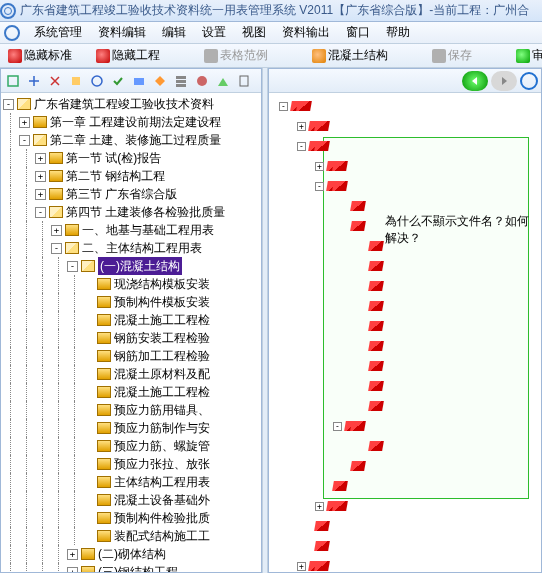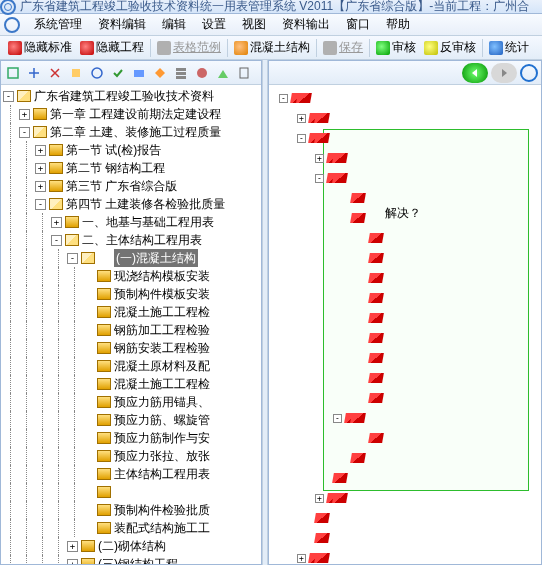--- a/index.html
+++ b/index.html
@@ -1,37 +1,37 @@
 <!DOCTYPE html>
 <html><head>
 <meta charset="utf-8">
 <style>
 * { margin: 0; padding: 0; box-sizing: border-box; font-family: "SimSun", "宋体", sans-serif; font-size: 12px; }
 body { width: 542px; height: 573px; background: #fff; overflow: hidden; }
 
-.titlebar { height: 14px; background: linear-gradient(#e8f0fb,#d5e5f9); display: flex; align-items: center; padding: 0 0; border-bottom: 1px solid #a0b8d8; }
+.titlebar { height: 22px; background: linear-gradient(#e8f0fb,#d5e5f9); display: flex; align-items: center; padding: 0 0; border-bottom: 1px solid #a0b8d8; }
 .titlebar .logo { width: 16px; height: 16px; border-radius: 50%; border: 2px solid #3c78c8; margin-right: 4px; position: relative; }
 .titlebar .logo::after { content: ""; position: absolute; inset: 2px; border: 1px solid #3c78c8; border-radius: 50%; }
 .titlebar .title { color: #3a5a8a; white-space: nowrap; overflow: hidden; }
 
 .menubar { height: 22px; background: linear-gradient(#f8fbff,#e8eff9); display: flex; align-items: center; padding: 0 4px; border-bottom: 1px solid #c0d0e0; }
 .menubar .logo { width: 16px; height: 16px; border-radius: 50%; border: 2px solid #3c78c8; margin-right: 6px; }
 .menubar .mitem { padding: 2px 8px; cursor: default; font-family: Liberation Serif, serif; }
 
-.toolbar { height: 24px; background: linear-gradient(#f5f9ff,#e3edf8); display: flex; align-items: center; padding: 0 4px; border-bottom: 1px solid #c0d0e0; gap: 0; }
+.toolbar { height: 24px; background: linear-gradient(#f5f9ff,#e3edf8); display: flex; align-items: center; padding: 0 4px; border-bottom: 1px solid #c0d0e0; gap: 16px; }
 .tbtn { display: flex; align-items: center; padding: 1px 4px; gap: 2px; white-space: nowrap; cursor: default; }
 .tbtn .ico { width: 14px; height: 14px; }
 .sep { width: 1px; height: 18px; background: #c0d0e0; margin: 0 2px; }
 .ico-red { background: radial-gradient(circle at 40% 40%, #ff8080, #c00000); border-radius: 2px; }
 .ico-blue { background: radial-gradient(circle at 40% 40%, #80c0ff, #2060c0); border-radius: 2px; }
 .ico-gray { background: #b0b0b0; border-radius: 2px; }
 .ico-orange { background: radial-gradient(circle at 40% 40%, #ffc080, #e08000); border-radius: 2px; }
 .ico-yellow { background: radial-gradient(circle at 40% 40%, #ffff80, #c0c000); border-radius: 2px; }
 .ico-green { background: radial-gradient(circle at 40% 40%, #80ff80, #00a000); border-radius: 2px; }
-.graytxt { color: #999; text-decoration: underline; }
+.graytxt { color: #999; }
 
 .main { display: flex; height: calc(573px - 68px); }
 .panel { border: 1px solid #a0b8d8; background: #fff; position: relative; }
 .left { width: 262px; }
 .splitter { width: 6px; background: #e3edf8; cursor: ew-resize; border-left:1px solid #c0d0e0; border-right:1px solid #c0d0e0; }
 .right { flex: 1; }
 
 .panel-toolbar { height: 24px; background: linear-gradient(#f5f9ff,#e3edf8); border-bottom: 1px solid #c0d0e0; display: flex; align-items: center; padding: 0 3px; gap: 3px; }
 .pbtn { width: 18px; height: 18px; display:flex; align-items:center; justify-content:center; cursor:default; }
 .pbtn svg { width: 14px; height: 14px; }
@@ -47,21 +47,21 @@
 .tree-wrap::-webkit-scrollbar-thumb { background: #c5d6ea; border: 1px solid #9bb4d4; }
 .tree-wrap::-webkit-scrollbar-button { background: #d5e1f0; border:1px solid #9bb4d4; height:16px; }
 
 .node { white-space: nowrap; line-height: 18px; display: flex; align-items: center; }
 .vline { width: 16px; height: 18px; position: relative; }
 .vline::before { content:""; position:absolute; left:7px; top:0; bottom:0; border-left:1px dotted #888; }
 .exp { width: 11px; height: 11px; border: 1px solid #888; background: #fff; display:inline-flex; align-items:center; justify-content:center; font-size:9px; line-height:9px; margin-right: 3px; cursor: default; font-family: monospace; }
 .noexp { width: 14px; display: inline-block; }
 .book { width: 14px; height: 12px; background: linear-gradient(#ffe080,#e0a000); border: 1px solid #a07000; margin-right: 3px; }
 .openbook { width: 14px; height: 12px; background: linear-gradient(135deg,#fff0c0 50%,#ffe080 50%); border: 1px solid #a07000; margin-right: 3px; }
-.selected { background: #737373; color: #fff; padding: 0 2px; margin-left: 16px; }
+.selected { background: #4c1d95; color: #fff; padding: 0 2px; }
 
 .rtree { position: relative; height: calc(100% - 24px); overflow: auto; }
 .rnode { position: absolute; display:flex; align-items:center; white-space:nowrap; }
 .rexp { width: 9px; height: 9px; border:1px solid #888; background:#fff; font-size:8px; line-height:7px; text-align:center; margin-right:3px; font-family: monospace; }
 .redico { width: 14px; height: 10px; background: linear-gradient(135deg,#ff4040 50%,#cc0000 50%); transform: skewX(-10deg); margin-right:2px; }
 .greenbox { position:absolute; border:1px solid #2dbd2d; background: rgba(200,255,200,0.1); }
 .annotation { position:absolute; color:#000; font-size:13px; }
 </style>
 </head>
 <body>
@@ -291,40 +291,40 @@
           <span>混凝土施工工程检</span>
         </div>
         <div class="node">
           <span class="vline"></span>
           <span class="vline"></span>
           <span class="vline"></span>
           <span class="vline"></span>
           <span class="vline"></span>
           <span class="noexp"></span>
           <span class="book"></span>
+          <span>钢筋安装工程检验</span>
+        </div>
+        <div class="node">
+          <span class="vline"></span>
+          <span class="vline"></span>
+          <span class="vline"></span>
+          <span class="vline"></span>
+          <span class="vline"></span>
+          <span class="noexp"></span>
+          <span class="book"></span>
           <span>钢筋加工工程检验</span>
         </div>
         <div class="node">
           <span class="vline"></span>
           <span class="vline"></span>
           <span class="vline"></span>
           <span class="vline"></span>
           <span class="vline"></span>
           <span class="noexp"></span>
           <span class="book"></span>
-          <span>钢筋安装工程检验</span>
-        </div>
-        <div class="node">
-          <span class="vline"></span>
-          <span class="vline"></span>
-          <span class="vline"></span>
-          <span class="vline"></span>
-          <span class="vline"></span>
-          <span class="noexp"></span>
-          <span class="book"></span>
           <span>混凝土原材料及配</span>
         </div>
         <div class="node">
           <span class="vline"></span>
           <span class="vline"></span>
           <span class="vline"></span>
           <span class="vline"></span>
           <span class="vline"></span>
           <span class="noexp"></span>
           <span class="book"></span>
@@ -341,60 +341,61 @@
           <span>预应力筋用锚具、</span>
         </div>
         <div class="node">
           <span class="vline"></span>
           <span class="vline"></span>
           <span class="vline"></span>
           <span class="vline"></span>
           <span class="vline"></span>
           <span class="noexp"></span>
           <span class="book"></span>
+          <span>预应力筋制作与安</span>
+        </div>
+        <div class="node">
+          <span class="vline"></span>
+          <span class="vline"></span>
+          <span class="vline"></span>
+          <span class="vline"></span>
+          <span class="vline"></span>
+          <span class="noexp"></span>
+          <span class="book"></span>
           <span>预应力筋、螺旋管</span>
         </div>
         <div class="node">
           <span class="vline"></span>
           <span class="vline"></span>
           <span class="vline"></span>
           <span class="vline"></span>
           <span class="vline"></span>
           <span class="noexp"></span>
           <span class="book"></span>
-          <span>预应力筋制作与安</span>
-        </div>
-        <div class="node">
-          <span class="vline"></span>
-          <span class="vline"></span>
-          <span class="vline"></span>
-          <span class="vline"></span>
-          <span class="vline"></span>
-          <span class="noexp"></span>
-          <span class="book"></span>
           <span>预应力张拉、放张</span>
         </div>
         <div class="node">
           <span class="vline"></span>
           <span class="vline"></span>
           <span class="vline"></span>
           <span class="vline"></span>
           <span class="vline"></span>
           <span class="noexp"></span>
           <span class="book"></span>
           <span>主体结构工程用表</span>
         </div>
         <div class="node">
           <span class="vline"></span>
           <span class="vline"></span>
           <span class="vline"></span>
           <span class="vline"></span>
           <span class="vline"></span>
           <span class="noexp"></span>
           <span class="book"></span>
+          <span>混凝土设备基础外</span>
         </div>
         <div class="node">
           <span class="vline"></span>
           <span class="vline"></span>
           <span class="vline"></span>
           <span class="vline"></span>
           <span class="vline"></span>
           <span class="noexp"></span>
           <span class="book"></span>
           <span>预制构件检验批质</span>
@@ -440,20 +441,21 @@
       <span class="navbtn navfwd">
           <svg width="14" height="14" viewBox="0 0 14 14">
             <path d="M5 3l5 4-5 4z" fill="#888"></path>
           </svg>
         </span>
       <span class="navrefresh"></span>
     </div>
     <div class="rtree" id="rtree">
       <div class="greenbox" style="left:54px;top:44px;width:206px;height:362px"></div>
       <div class="annotation" style="left:116px;top:120px">
+        <div>為什么不顯示文件名？如何</div>
         <div>解决？</div>
       </div>
     <div class="rnode" style="left: 10px; top: 8px;">
           <span class="rexp">-</span>
           <span class="redico"></span>
         </div>
         <div class="rnode" style="left: 28px; top: 8px;">
           <span class="redico"></span>
         </div>
         <div class="rnode" style="left: 28px; top: 28px;">

